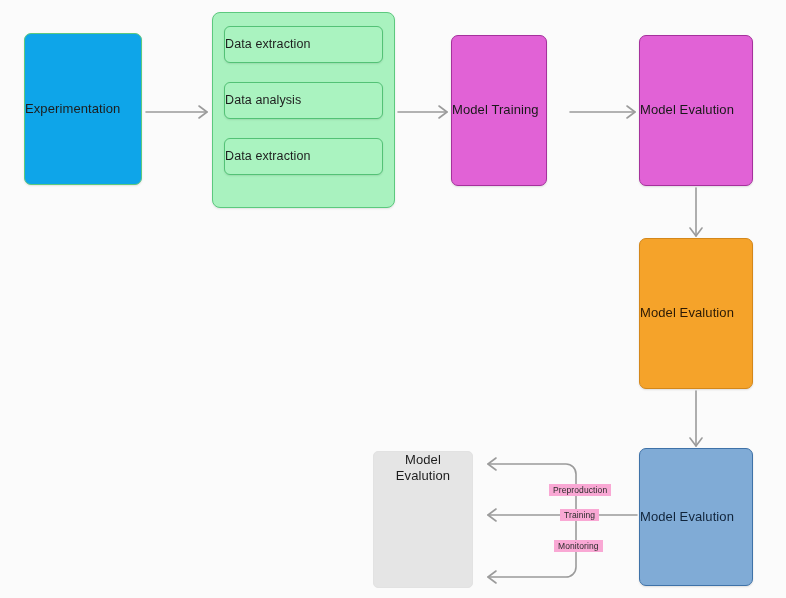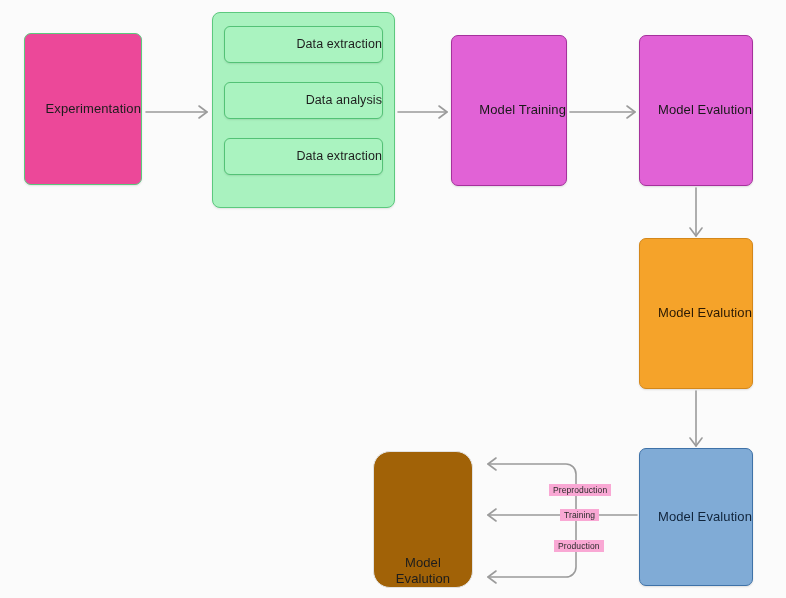--- a/index.html
+++ b/index.html
@@ -26,38 +26,38 @@
     top: 0;
     width: 786px;
     height: 598px;
     pointer-events: none;
   }
   .node {
     position: absolute;
     box-sizing: border-box;
     display: flex;
     align-items: center;
-    justify-content: flex-end;
+    justify-content: flex-start;
     text-align: center;
     border-radius: 7px;
     font-size: 13px;
     line-height: 1.25;
     color: #1d1d1d;
     letter-spacing: 0.1px;
   }
   .node-green-group {
     background: #a9f2bf;
     border: 1.5px solid #5cc97e;
     border-radius: 8px;
     box-shadow: 0 1px 2px rgba(0,0,0,0.10);
     align-items: flex-start;
     justify-content: center;
   }
   .node-green {
-    background: #ec4899;
+    background: #0ea5e9;
     border: 1.5px solid #5cc97e;
     box-shadow: 0 1px 2px rgba(0,0,0,0.10);
   }
   .node-sub {
     background: #aaf3c0;
     border: 1.5px solid #53c276;
     border-radius: 6px;
     box-shadow: 0 1px 2px rgba(0,0,0,0.10);
     font-size: 12.5px;
   }
@@ -73,23 +73,23 @@
     box-shadow: 0 1px 2px rgba(0,0,0,0.12);
     color: #2b1a05;
   }
   .node-blue {
     background: #80abd6;
     border: 1.5px solid #3f72a8;
     box-shadow: 0 1px 2px rgba(0,0,0,0.12);
     color: #10243b;
   }
   .node-white {
-    background: #a16207;
+    background: #e5e5e5;
     border: 1.2px solid #e2e2e2;
-    border-radius: 17px;
+    border-radius: 5px;
     color: #1d1d1d;
   }
   .edge-label {
     position: absolute;
     font-size: 8.5px;
     color: #2b2b2b;
     background: #f9a8d4;
     padding: 1px 4px;
     white-space: nowrap;
     text-align: center;
@@ -162,21 +162,21 @@
   </div>
 
   <div class="node node-sub" style="left:224px; top:82px; width:159px; height:37px;">
     <span>Data analysis</span>
   </div>
 
   <div class="node node-sub" style="left:224px; top:138px; width:159px; height:37px;">
     <span>Data extraction</span>
   </div>
 
-  <div class="node node-magenta" style="left:451px; top:35px; width:116px; height:151px;">
+  <div class="node node-magenta" style="left:451px; top:35px; width:96px; height:151px;">
     <span>Model Training</span>
   </div>
 
   <div class="node node-magenta" style="left:639px; top:35px; width:114px; height:151px;">
     <span>Model Evalution</span>
   </div>
 
   <div class="node node-orange" style="left:639px; top:238px; width:114px; height:151px;">
     <span>Model Evalution</span>
   </div>
@@ -187,15 +187,15 @@
 
   <div class="node node-white" style="left:373px; top:451px; width:100px; height:137px; flex-direction:column;">
     <span>Model</span>
     <span>Evalution</span>
   </div>
 
   <div class="edge-label" style="left:549px; top:484px;">Preproduction</div>
 
   <div class="edge-label" style="left:560px; top:509px;">Training</div>
 
-  <div class="edge-label" style="left:554px; top:540px;">Production</div>
+  <div class="edge-label" style="left:554px; top:540px;">Monitoring</div>
 
 </div>
 
 </body></html>

